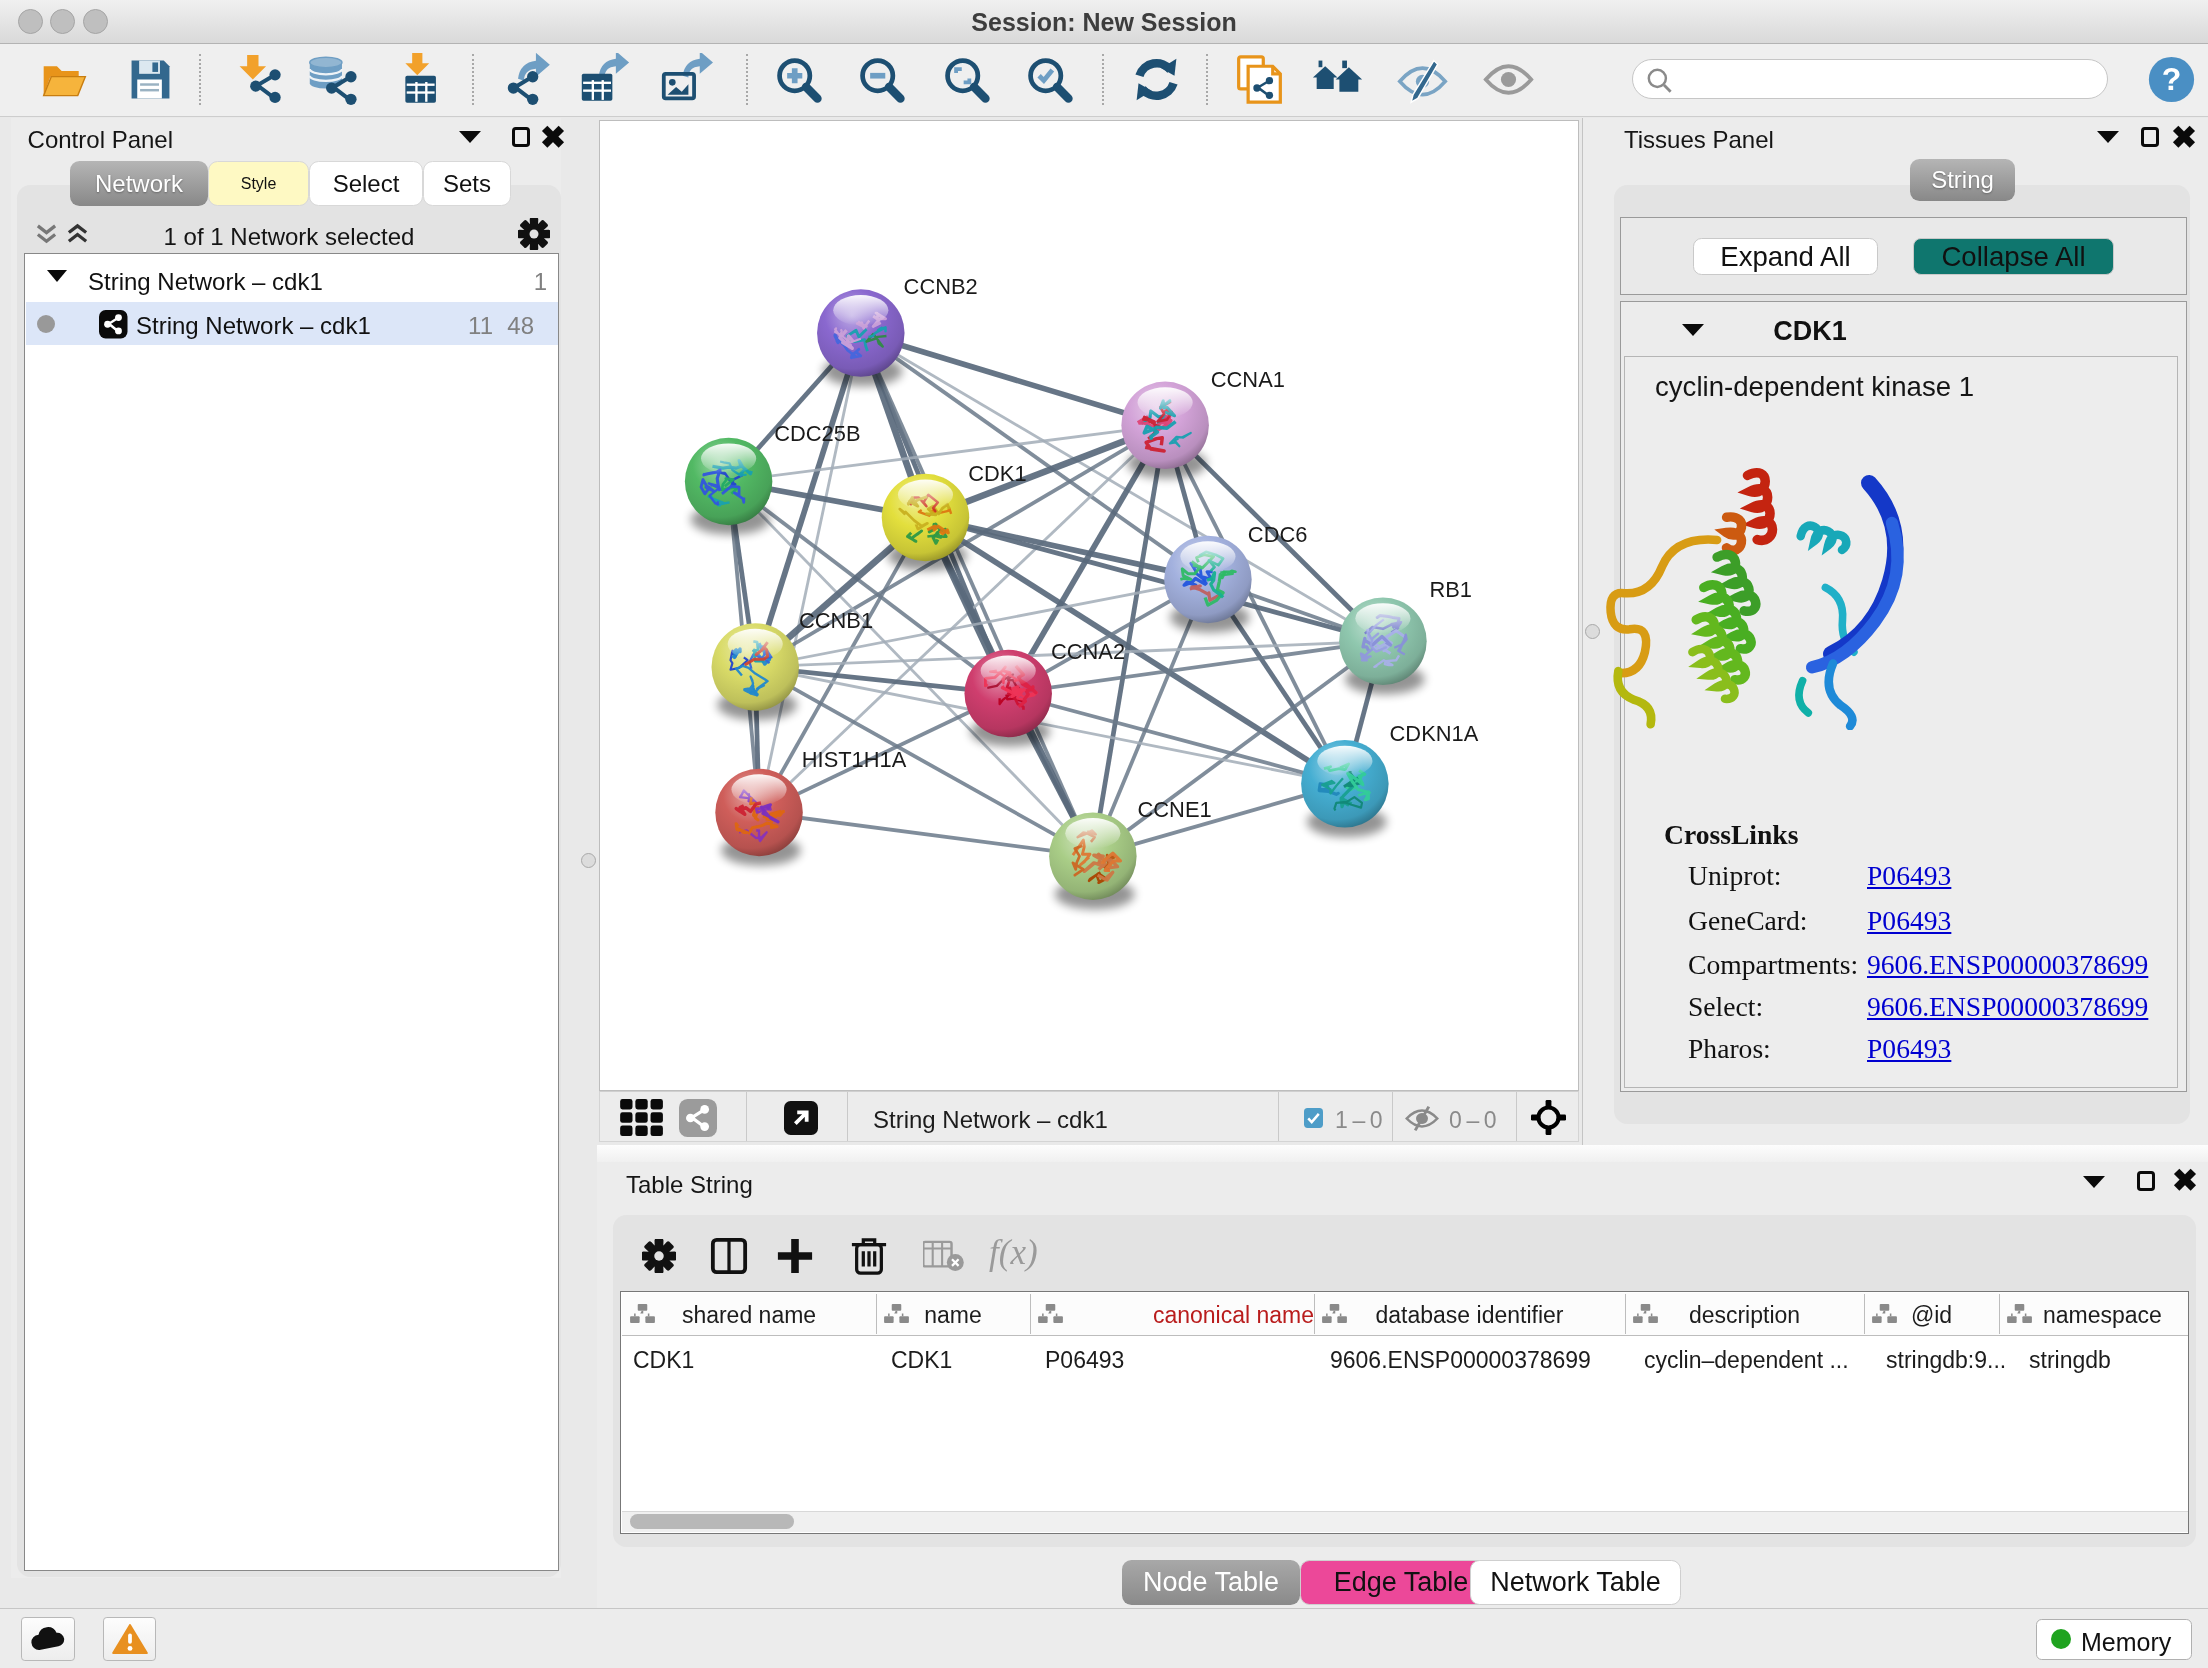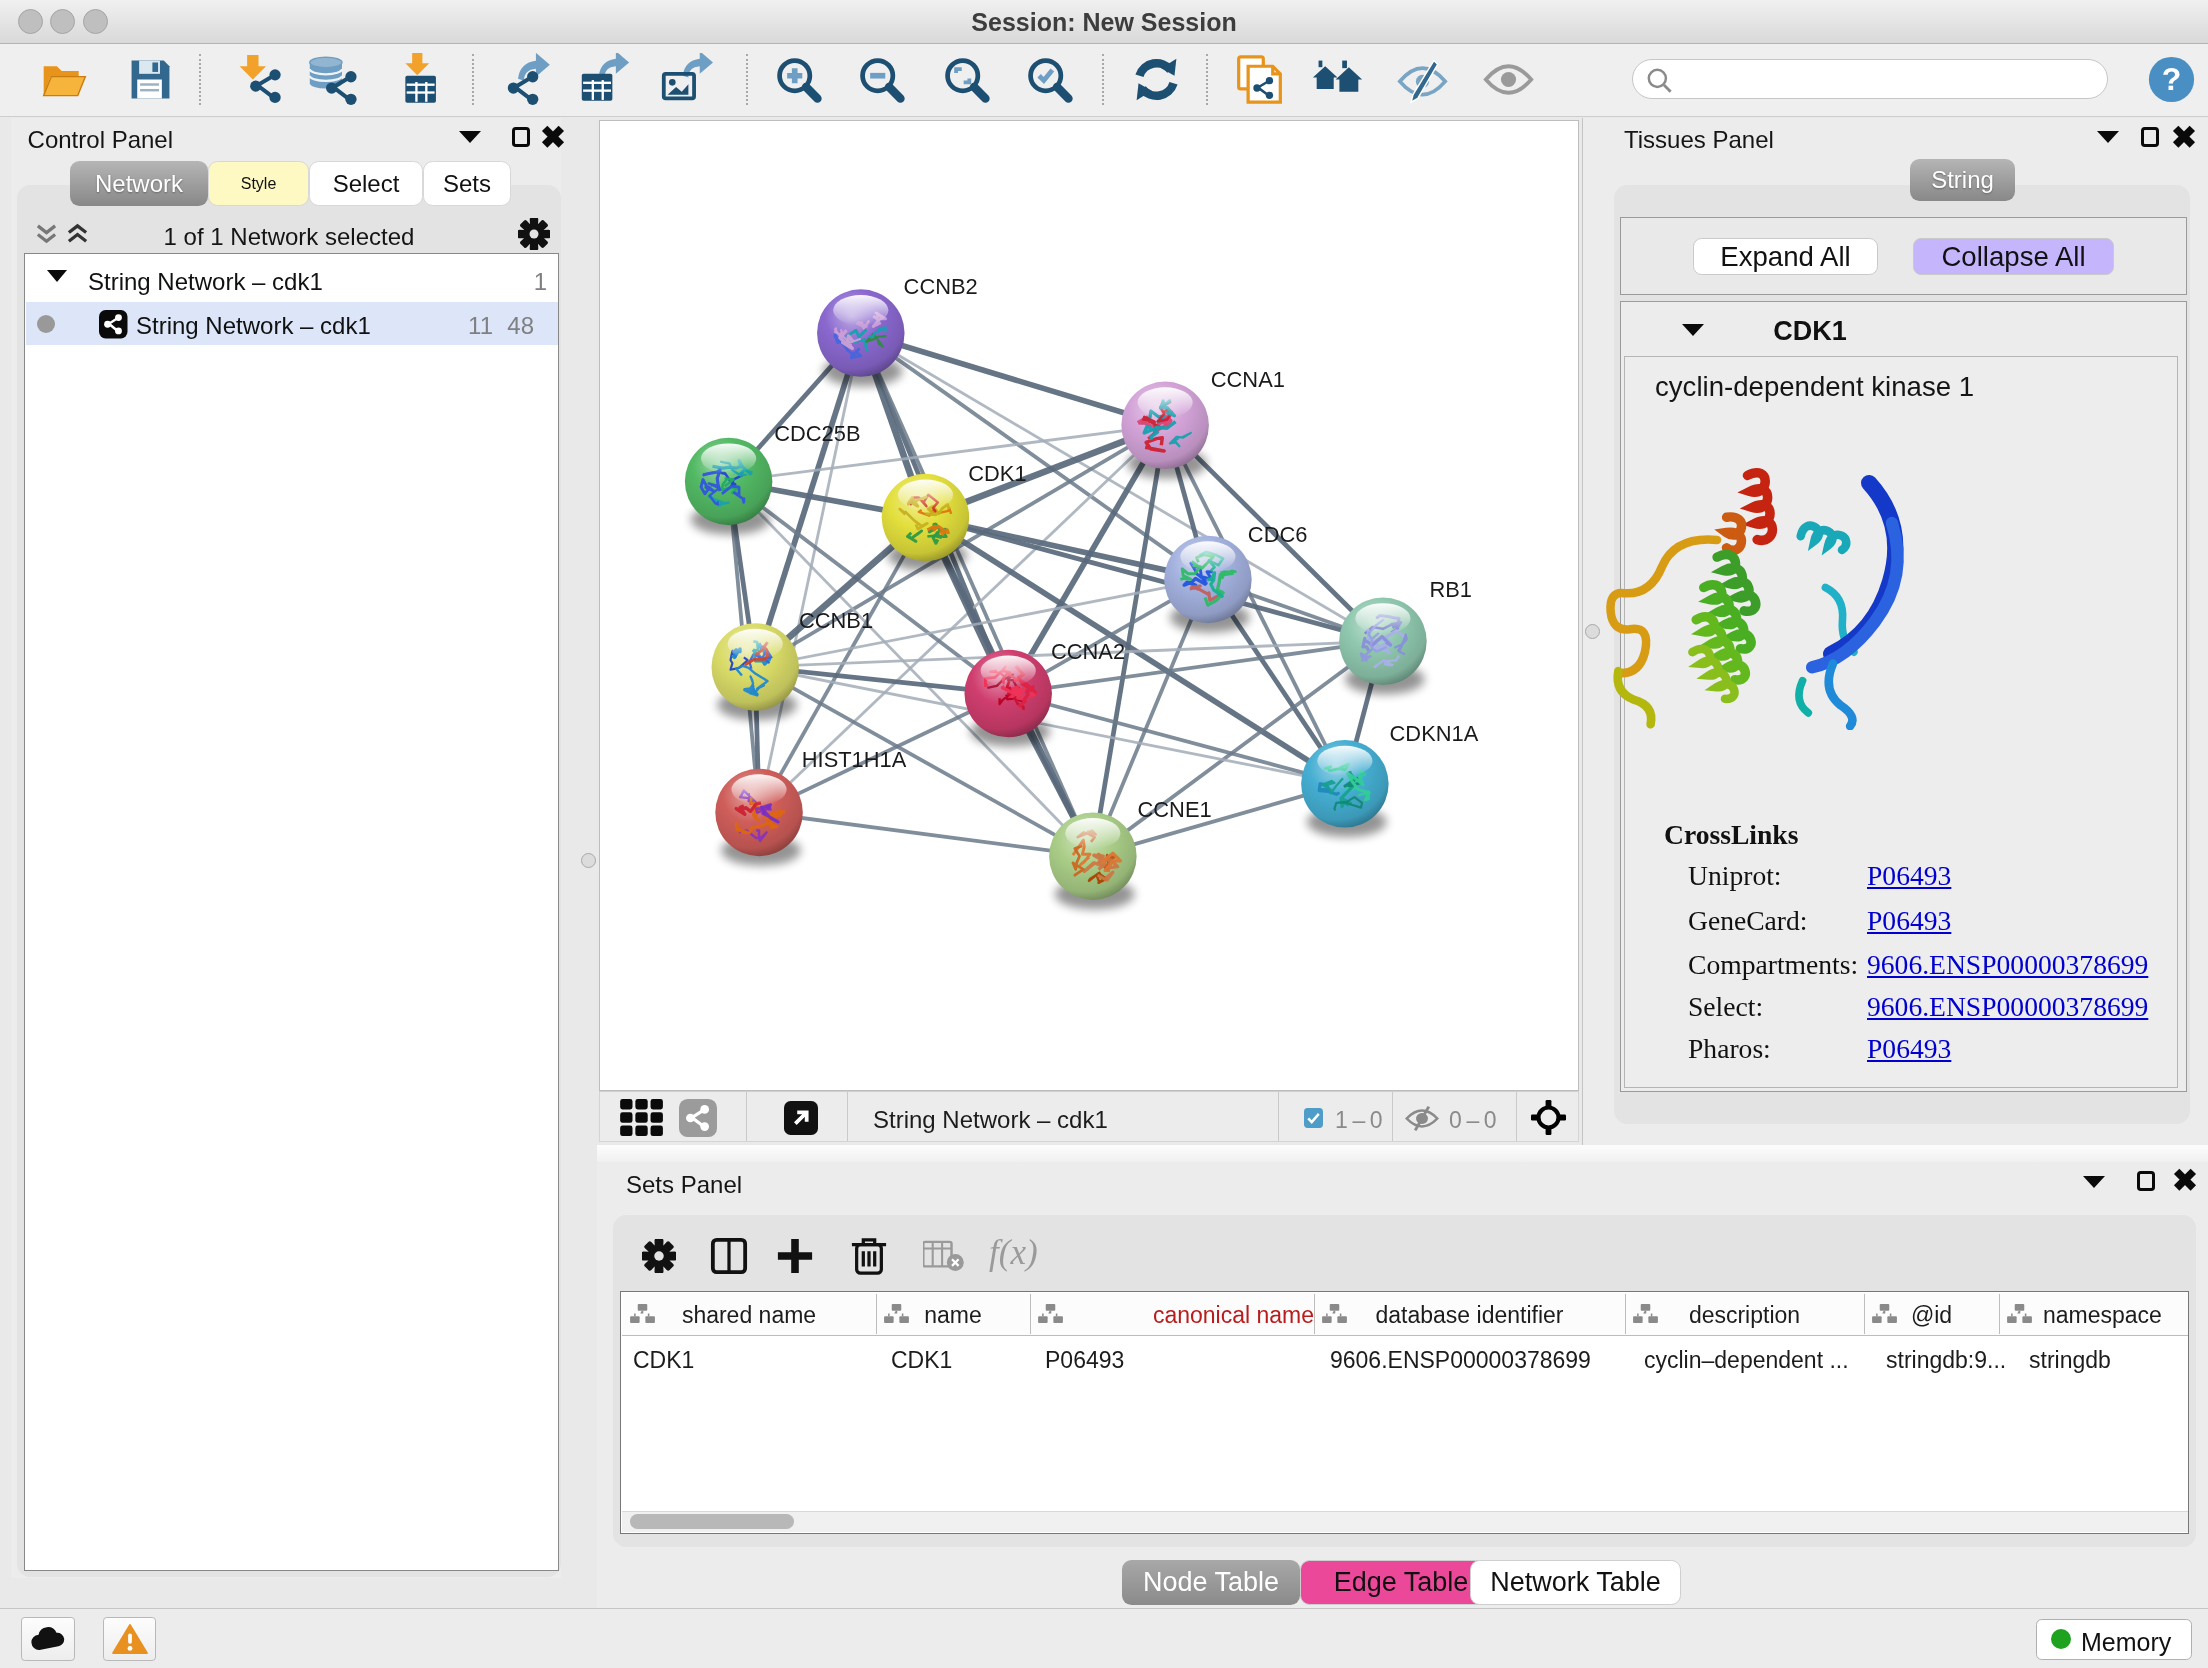--- a/index.html
+++ b/index.html
@@ -601,21 +601,21 @@
     </svg></div>
 <div style="position:absolute;left:1582px;top:118px;width:627px;height:1031px;background:#ececec;border-left:1px solid #c4c4c4"></div>
 <div style="position:absolute;left:1624px;top:126px;font-size:24px;color:#151515">Tissues Panel</div>
 <div style="position:absolute;left:2097px;top:131px;width:0;height:0;border-left:11.4px solid transparent;border-right:11.4px solid transparent;border-top:12.4px solid #0a0a0a"></div>
 <div style="position:absolute;left:2141px;top:127px;width:18px;height:20px;border:3px solid #0a0a0a;border-radius:3.8px"></div>
 <div style="position:absolute;left:2171px;top:126px;width:23px;height:23px;font-size:31px;font-weight:bold;color:#0a0a0a;line-height:23px">✖</div>
 <div style="position:absolute;left:1910px;top:159px;width:105px;height:42px;background:linear-gradient(#b5b5b5,#888);border-radius:9.5px;color:#fff;font-size:24px;display:flex;align-items:center;justify-content:center;text-shadow:0 1px 1.9px #666;z-index:3">String</div>
 <div style="position:absolute;left:1614px;top:185px;width:576px;height:939px;background:#e3e3e3;border-radius:13.3px"></div>
 <div style="position:absolute;left:1620px;top:217px;width:567px;height:78px;background:#e9e9e9;border:1px solid #9a9a9a"></div>
 <div style="position:absolute;left:1693px;top:238px;width:185px;height:37px;background:#fff;border:1px solid #c9c9c9;border-radius:8.6px;font-size:27.6px;color:#111;display:flex;align-items:center;justify-content:center">Expand All</div>
-<div style="position:absolute;left:1913px;top:238px;width:201px;height:37px;background:#c4b5fd;border:1px solid #c9c9c9;border-radius:8px;font-size:27.6px;color:#111;display:flex;align-items:center;justify-content:center">Collapse All</div>
+<div style="position:absolute;left:1913px;top:238px;width:201px;height:37px;background:#0f766e;border:1px solid #c9c9c9;border-radius:8px;font-size:27.6px;color:#111;display:flex;align-items:center;justify-content:center">Collapse All</div>
 <div style="position:absolute;left:1620px;top:301px;width:567px;height:791px;background:#ececec;border:1px solid #9a9a9a"></div>
 <div style="position:absolute;left:1682px;top:324px;width:0;height:0;border-left:11.4px solid transparent;border-right:11.4px solid transparent;border-top:12.4px solid #0a0a0a"></div>
 <div style="position:absolute;left:1620px;top:316px;width:380px;height:31px;text-align:center;font-size:27px;font-weight:bold;color:#111">CDK1</div>
 <div style="position:absolute;left:1624px;top:356px;width:554px;height:732px;background:#ededed;border:1px solid #b5b5b5"></div>
 <div style="position:absolute;left:1655px;top:371px;font-size:27.6px;color:#151515">cyclin-dependent kinase 1</div>
 <div style="position:absolute;left:1605px;top:426px;width:361px;height:304px"><svg width="361" height="304" viewBox="0 0 380 320">
       <g transform="translate(150,52) rotate(12)">
         <path d="M0 0 c 22 -18, 28 18, 6 16  c 22 -18, 28 18, 6 16  c 22 -18, 28 18, 6 16  c 22 -18, 28 18, 6 16 " fill="none" stroke="#c42410" stroke-width="10" stroke-linecap="round"></path>
       </g>
       <g transform="translate(128,96) rotate(30)">
@@ -653,21 +653,21 @@
 <div style="position:absolute;left:1867px;top:949px;font-family:&quot;Liberation Serif&quot;,serif;font-size:27.6px;color:#0000d0;text-decoration:underline">9606.ENSP00000378699</div>
 <div style="position:absolute;left:1688px;top:991px;font-family:&quot;Liberation Serif&quot;,serif;font-size:27.6px;color:#111">Select:</div>
 <div style="position:absolute;left:1867px;top:991px;font-family:&quot;Liberation Serif&quot;,serif;font-size:27.6px;color:#0000d0;text-decoration:underline">9606.ENSP00000378699</div>
 <div style="position:absolute;left:1688px;top:1033px;font-family:&quot;Liberation Serif&quot;,serif;font-size:27.6px;color:#111">Pharos:</div>
 <div style="position:absolute;left:1867px;top:1033px;font-family:&quot;Liberation Serif&quot;,serif;font-size:27.6px;color:#0000d0;text-decoration:underline">P06493</div>
 <div style="position:absolute;left:581px;top:853px;width:15px;height:15px;border-radius:50%;background:#dcdcdc;border:1px solid #a8a8a8"></div>
 <div style="position:absolute;left:1585px;top:624px;width:15px;height:15px;border-radius:50%;background:#dcdcdc;border:1px solid #a8a8a8"></div>
 <div style="position:absolute;left:1395px;top:1146px;width:15px;height:15px;border-radius:50%;background:#dcdcdc;border:1px solid #a8a8a8"></div>
 <div style="position:absolute;left:597px;top:1145px;width:1611px;height:17px;background:linear-gradient(#fdfdfd,#f0f0f0)"></div>
 <div style="position:absolute;left:597px;top:1162px;width:1611px;height:446px;background:#ececec"></div>
-<div style="position:absolute;left:626px;top:1171px;font-size:24px;color:#151515">Sets Panel</div>
+<div style="position:absolute;left:626px;top:1171px;font-size:24px;color:#151515">Table String</div>
 <div style="position:absolute;left:2083px;top:1176px;width:0;height:0;border-left:11.4px solid transparent;border-right:11.4px solid transparent;border-top:12.4px solid #0a0a0a"></div>
 <div style="position:absolute;left:2137px;top:1171px;width:18px;height:20px;border:3px solid #0a0a0a;border-radius:3.8px"></div>
 <div style="position:absolute;left:2172px;top:1169px;width:23px;height:23px;font-size:31px;font-weight:bold;color:#0a0a0a;line-height:23px">✖</div>
 <div style="position:absolute;left:613px;top:1215px;width:1583px;height:332px;background:#e3e3e3;border-radius:13.3px"></div>
 <div style="position:absolute;left:642px;top:1239px;width:34px;height:34px"><svg width="34" height="34" viewBox="0 0 36 36">
       <circle cx="18.0" cy="18.0" r="10.799999999999999" fill="#111"></circle>
       <path d="M28.5 15.6 L34.3 15.4 L34.3 20.6 L28.5 20.4 z M27.1 23.8 L31.4 27.7 L27.7 31.4 L23.8 27.1 z M20.4 28.5 L20.6 34.3 L15.4 34.3 L15.6 28.5 z M12.2 27.1 L8.3 31.4 L4.6 27.7 L8.9 23.8 z M7.5 20.4 L1.7 20.6 L1.7 15.4 L7.5 15.6 z M8.9 12.2 L4.6 8.3 L8.3 4.6 L12.2 8.9 z M15.6 7.5 L15.4 1.7 L20.6 1.7 L20.4 7.5 z M23.8 8.9 L27.7 4.6 L31.4 8.3 L27.1 12.2 z" fill="#111" stroke="#111" stroke-width="4.3" stroke-linejoin="round"></path>
       <circle cx="18.0" cy="18.0" r="5.040000000000001" fill="#e3e3e3"></circle>
     </svg></div>
 <div style="position:absolute;left:710px;top:1237px;width:38px;height:38px"><svg width="38" height="38" viewBox="0 0 40 40">

